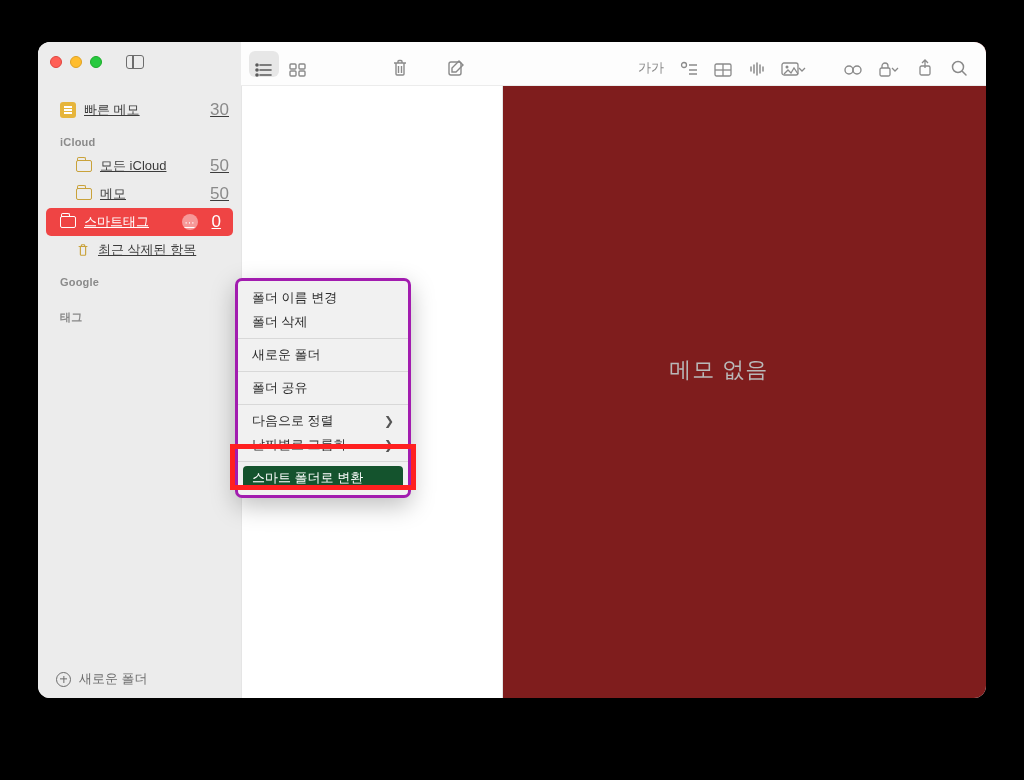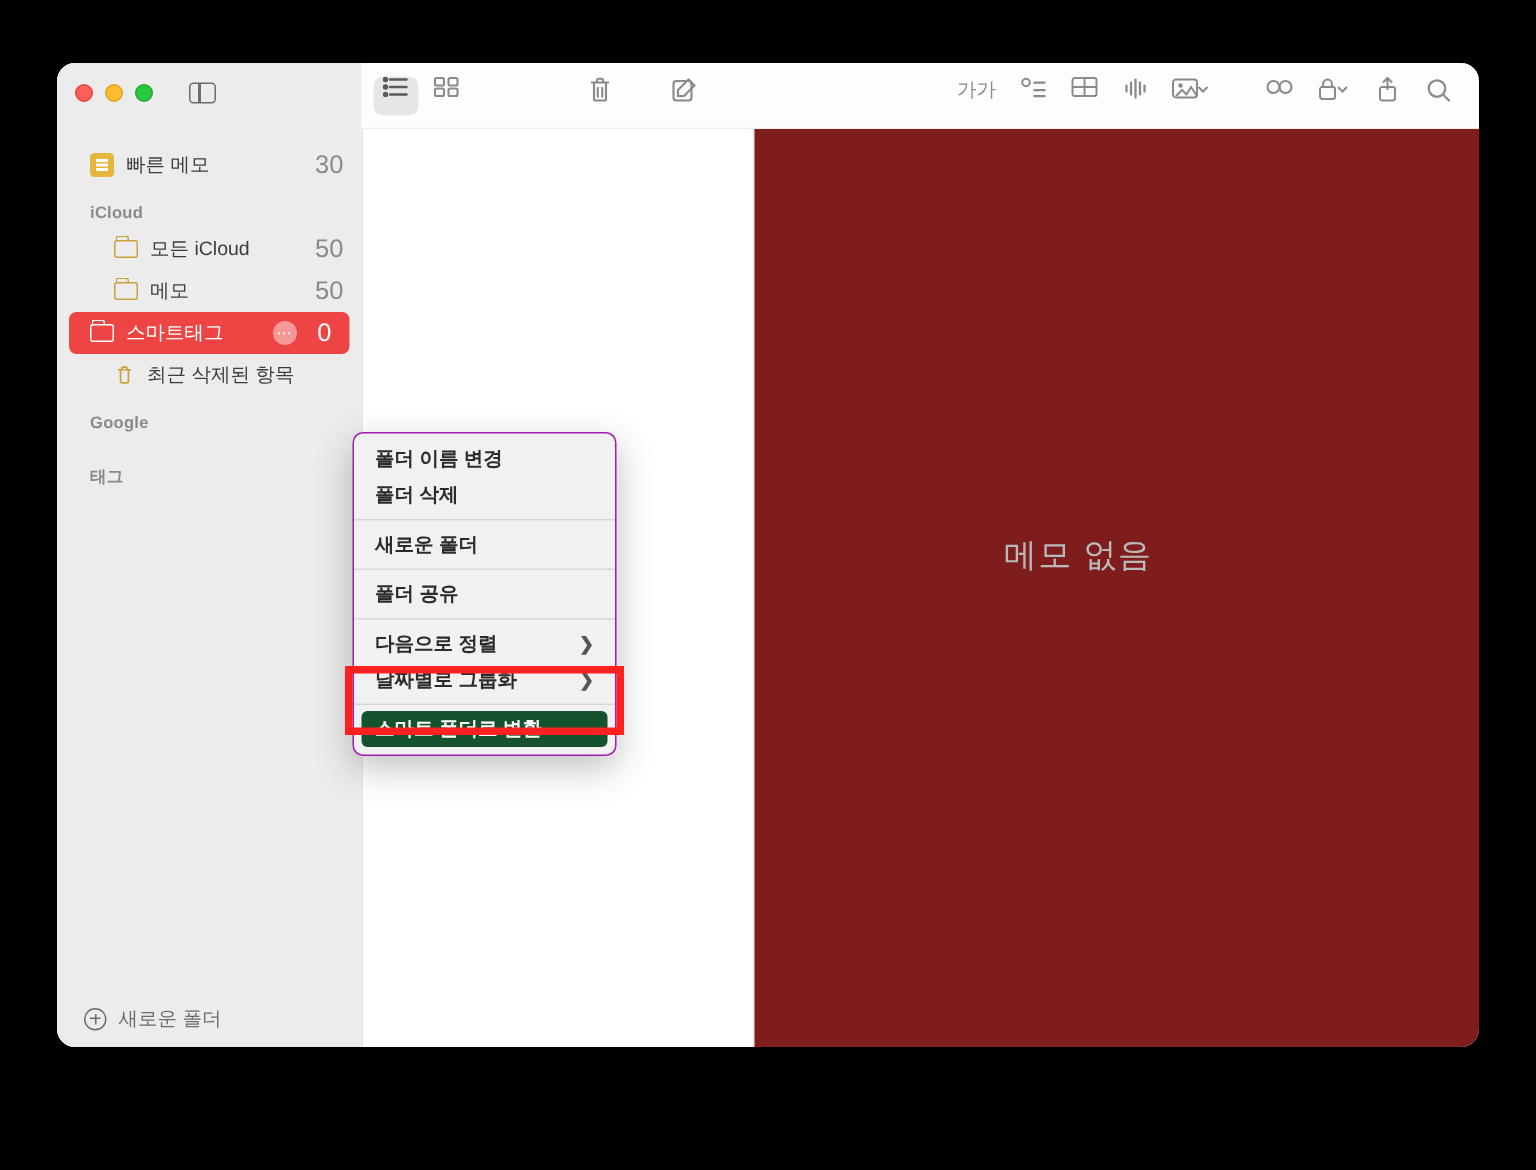--- a/index.html
+++ b/index.html
@@ -41,20 +41,21 @@
   .sidebar-toggle::after { content:""; position:absolute; left:5px; top:0; bottom:0; width:1.5px; background:#6d6d6d; }
 
   .side-body { flex:1; overflow:hidden; padding-top: 14px; }
   .side-item, .side-item-sel {
     display: flex; align-items: center;
     height: 28px;
     padding: 0 10px 0 22px;
     font-size: 13px;
     color: #3c3c3c;
     gap: 8px;
+    text-decoration: underline;
   }
   .side-item .count, .side-item-sel .count { margin-left:auto; color:#8a8a8a; font-size:17px; padding-right:2px;text-align:center;}
   .side-section {
     font-size: 11px; font-weight: 600; color:#8a8a8a;
     padding: 12px 10px 4px 22px;
     letter-spacing: 0.2px;
   }
   .side-item.sub { padding-left: 38px; }
   .side-item-sel {
     background: #ef4444;
@@ -111,43 +112,42 @@
   .toolbar {
     position:absolute; left:203px; right:0; top:0; height:44px;
     display:flex; align-items:center; padding: 0 12px 0 8px;
     gap:4px;
     background:#fdfdfd;
     border-bottom:1px solid #ececec;
     border-top-right-radius:12px;
   }
   .tool-btn {
     width:30px; height:26px; border-radius:6px;
-    display:flex; align-items:flex-start; justify-content:center;
+    display:flex; align-items:flex-end; justify-content:center;
     color:#6a6a6a;
   }
   .tool-btn.active { background:#e7e7e7; }
   .tool-gap { width:18px; }
   .tool-spacer { flex: 0 0 64px; }
   .tool-right { margin-left:auto; display:flex; align-items:center; gap:4px;}
   svg { display:block; }
 
   
   .ctx {
     position:absolute;
-    left: 197px; top: 246px;
+    left: 197px; top: 236px;
     width: 176px;
     background:#f1f1f1;
-    border:1px solid #a21caf;
+    border:3px solid #a21caf;
     border-radius:7px;
     box-shadow: 0 8px 24px rgba(0,0,0,0.25);
     padding: 5px 0;
     font-size: 13px;
     color:#2b2b2b;
     z-index: 50;
-    font-weight: bold;
   }
   .ctx-item {
     padding: 4px 14px;
     display:flex; align-items:center;
     height:24px;
   }
   .ctx-item .chev { margin-left:auto; color:#555; font-size:12px;}
   .ctx-sep { height:1px; background:#d8d8d8; margin:4px 0; }
   .ctx-item.hl {
     background:#14532d;

